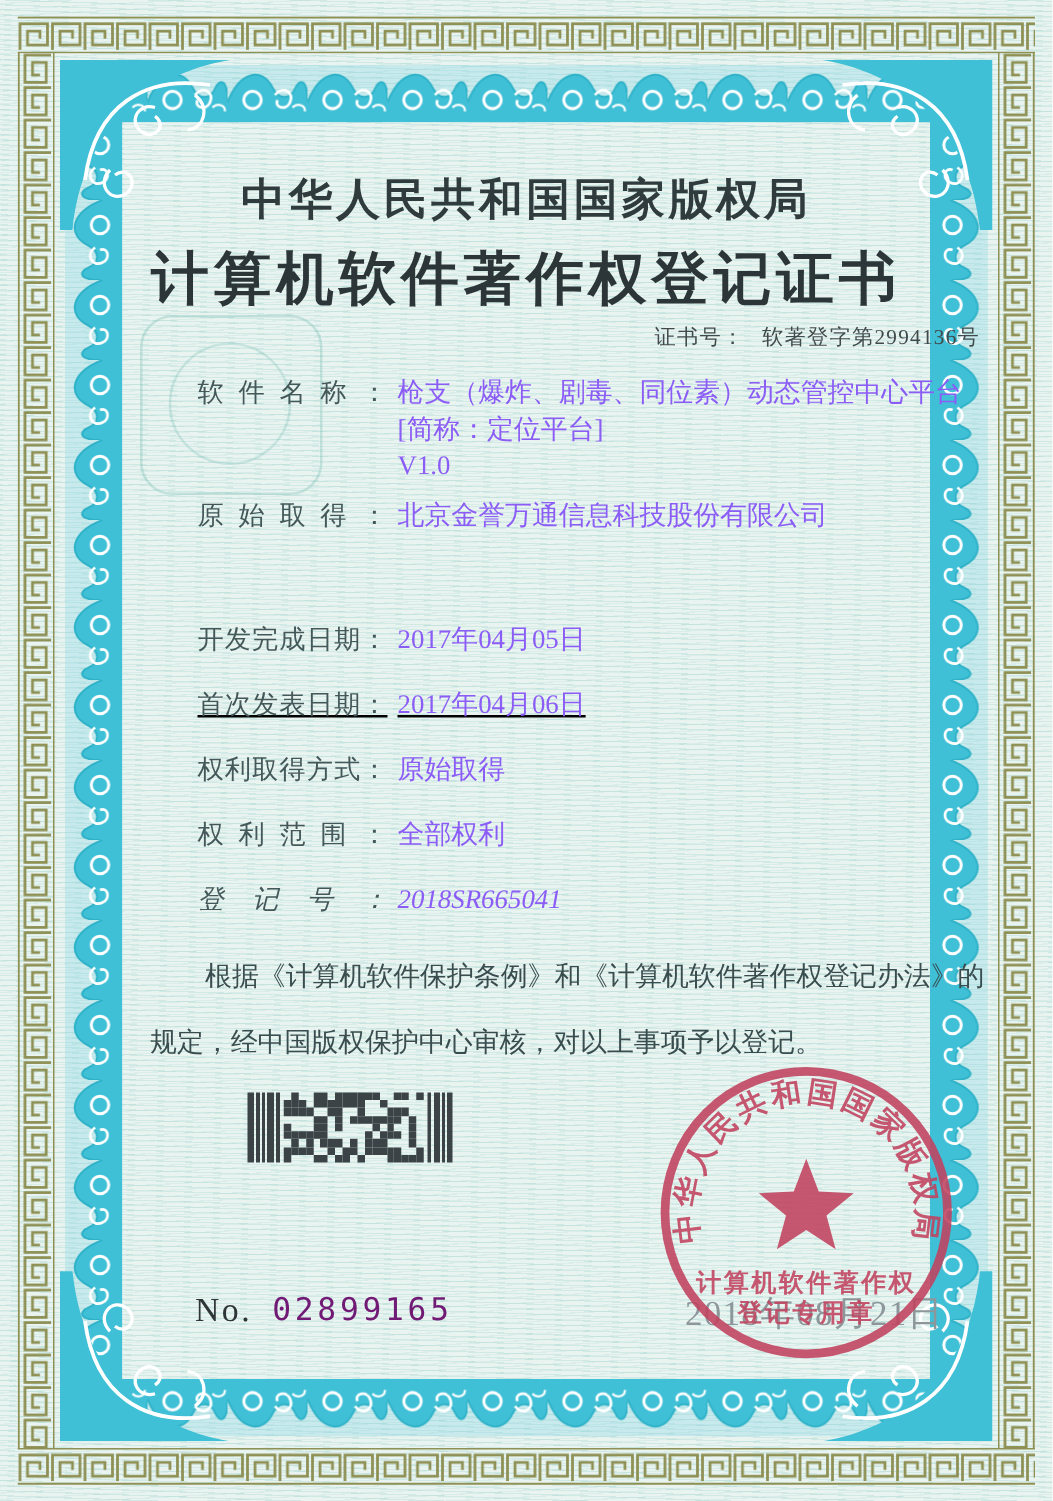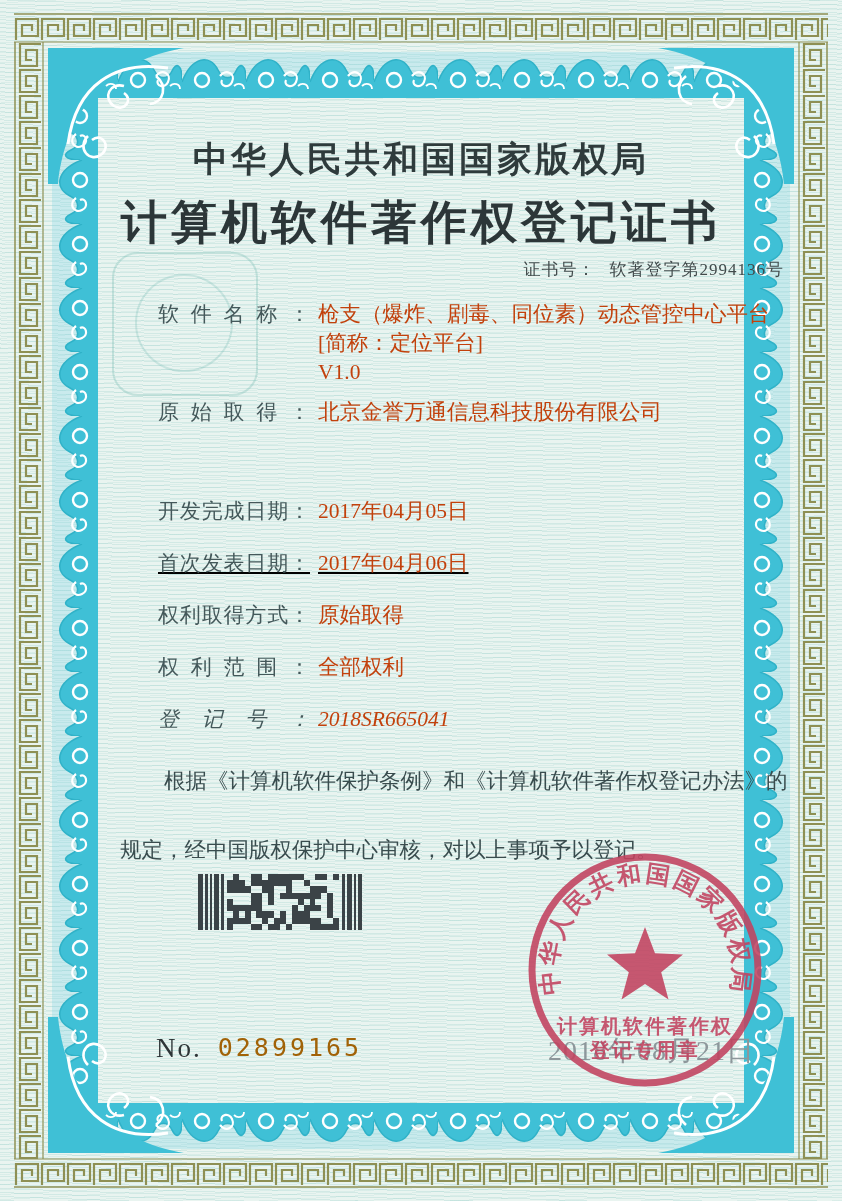--- a/index.html
+++ b/index.html
@@ -64,29 +64,29 @@
     position:absolute;top:258px;right:58px;z-index:3;
     font-size:17px;color:#414a4b;display:flex;gap:14px;letter-spacing:1px;
   }
 
   
   .field{position:absolute;left:158px;right:50px;display:flex;z-index:3;}
   .field .flabel{
     width:152px;flex:0 0 152px;font-size:21px;color:#44585a;
     text-align:justify;text-align-last:justify;letter-spacing:0;
   }
-  .field .fvals{margin-left:8px;font-size:21.5px;color:#c2410c;line-height:29px;white-space:nowrap;}
+  .field .fvals{margin-left:8px;font-size:21.5px;color:#8b5cf6;line-height:29px;white-space:nowrap;}
   .f1{top:300px;} .f2{top:398px;} .f3{top:497px;} .f4{top:549px;text-decoration:underline;}
   .f5{top:601px;} .f6{top:653px;} .f7{top:705px;font-style:italic;}
 
   
   .statement{position:absolute;left:120px;top:766px;width:690px;z-index:3;
     font-size:21.5px;color:#394c4e;}
   .statement .l1{text-indent:44px;white-space:nowrap;}
-  .statement .l2{margin-top:40px;white-space:nowrap;}
+  .statement .l2{margin-top:24px;white-space:nowrap;}
 
   
   .barcode{position:absolute;left:198px;top:874px;width:164px;height:56px;z-index:3;display:flex;gap:3px;}
   .bc-left{width:26px;height:100%;
     background:linear-gradient(90deg,#3b4347 0 5px,rgba(0,0,0,0) 5px 7px,#3b4347 7px 10px,rgba(0,0,0,0) 10px 12px,#3b4347 12px 14px,rgba(0,0,0,0) 14px 16px,#3b4347 16px 21px,rgba(0,0,0,0) 21px 23px,#3b4347 23px 26px);}
   .bc-right{width:20px;height:100%;
     background:linear-gradient(90deg,#3b4347 0 3px,rgba(0,0,0,0) 3px 5px,#3b4347 5px 10px,rgba(0,0,0,0) 10px 12px,#3b4347 12px 14px,rgba(0,0,0,0) 14px 16px,#3b4347 16px 20px);}
   .bc-cells{flex:1;display:grid;grid-template-columns:repeat(19,1fr);grid-auto-rows:1fr;}
   .bc-cells div{background:#3b4347;}
   .bc-cells div.off{background:rgba(0,0,0,0);}
@@ -94,21 +94,21 @@
   
   .seal{position:absolute;left:520px;top:845px;width:250px;height:250px;z-index:4;opacity:0.88;}
   .issue-date{
     position:absolute;left:548px;top:1032px;z-index:3;
     font-size:28px;color:#8d979b;letter-spacing:1px;
   }
 
   
   .serial{position:absolute;left:156px;top:1033px;z-index:3;display:flex;align-items:flex-start;}
   .serial .no-prefix{font-size:27px;color:#2e3537;letter-spacing:2px;}
-  .serial .no-number{font-size:25px;color:#a16207;letter-spacing:3px;margin-left:16px;
+  .serial .no-number{font-size:25px;color:#701a75;letter-spacing:3px;margin-left:16px;
     font-family:"DejaVu Sans Mono","Liberation Mono",monospace;}
 </style>
 </head>
 <body>
 
 <div class="page">
 
   <svg class="hiddefs" aria-hidden="true">
     <defs>
       <pattern id="mkey" width="26" height="30" patternUnits="userSpaceOnUse">

